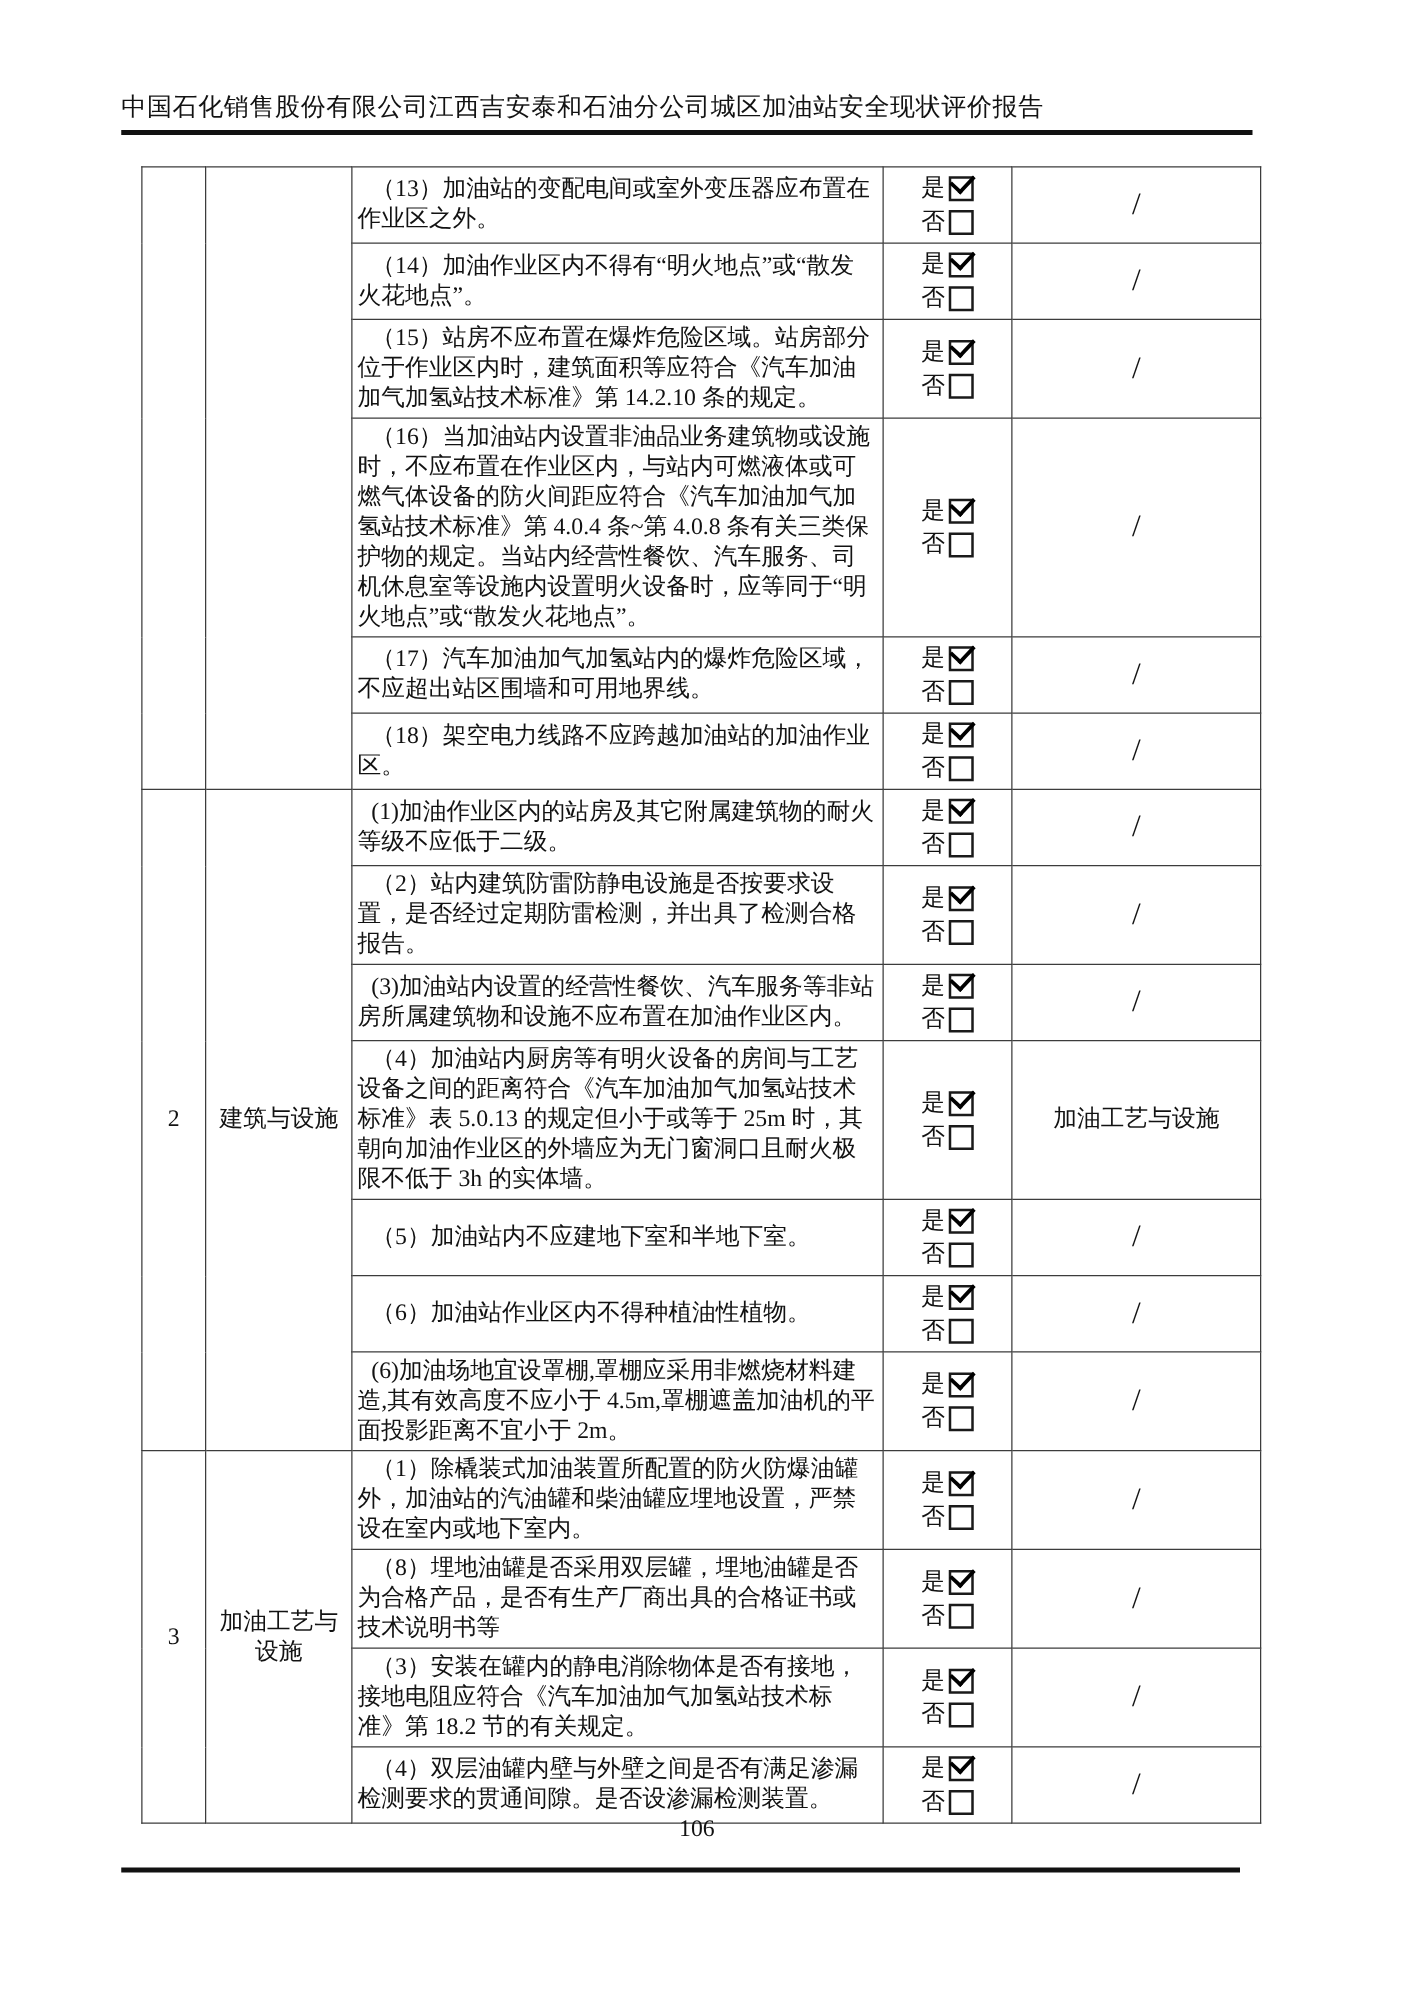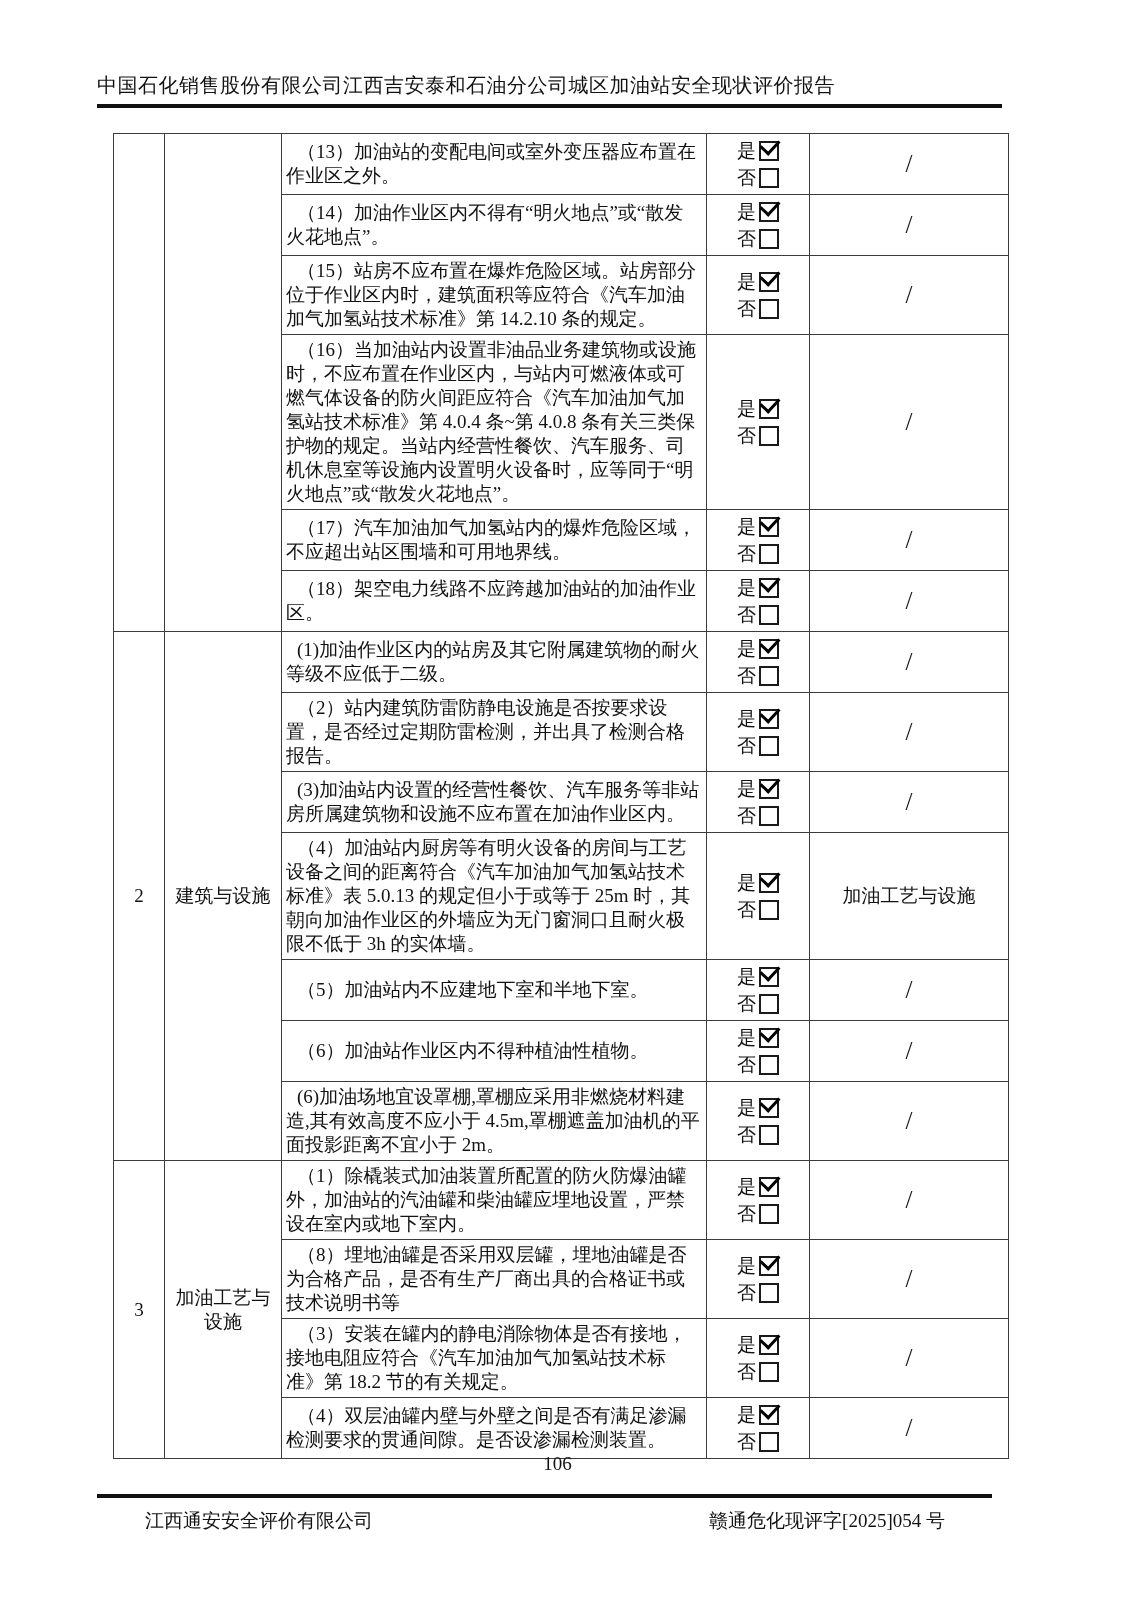--- a/index.html
+++ b/index.html
@@ -362,17 +362,13 @@
               <span class="cbx-box"></span>
             </div>
           </td>
           <td class="remark-cell slash">/</td>
         </tr>
       </tbody>
   </table>
 
   <div class="page-num">106</div>
   <div class="footer-rule"></div>
-  <div class="footer-line">
-    <span>江西通安安全评价有限公司</span>
-    <span>赣通危化现评字[2025]054 号</span>
-  </div>
 </div>
 
 </body></html>

